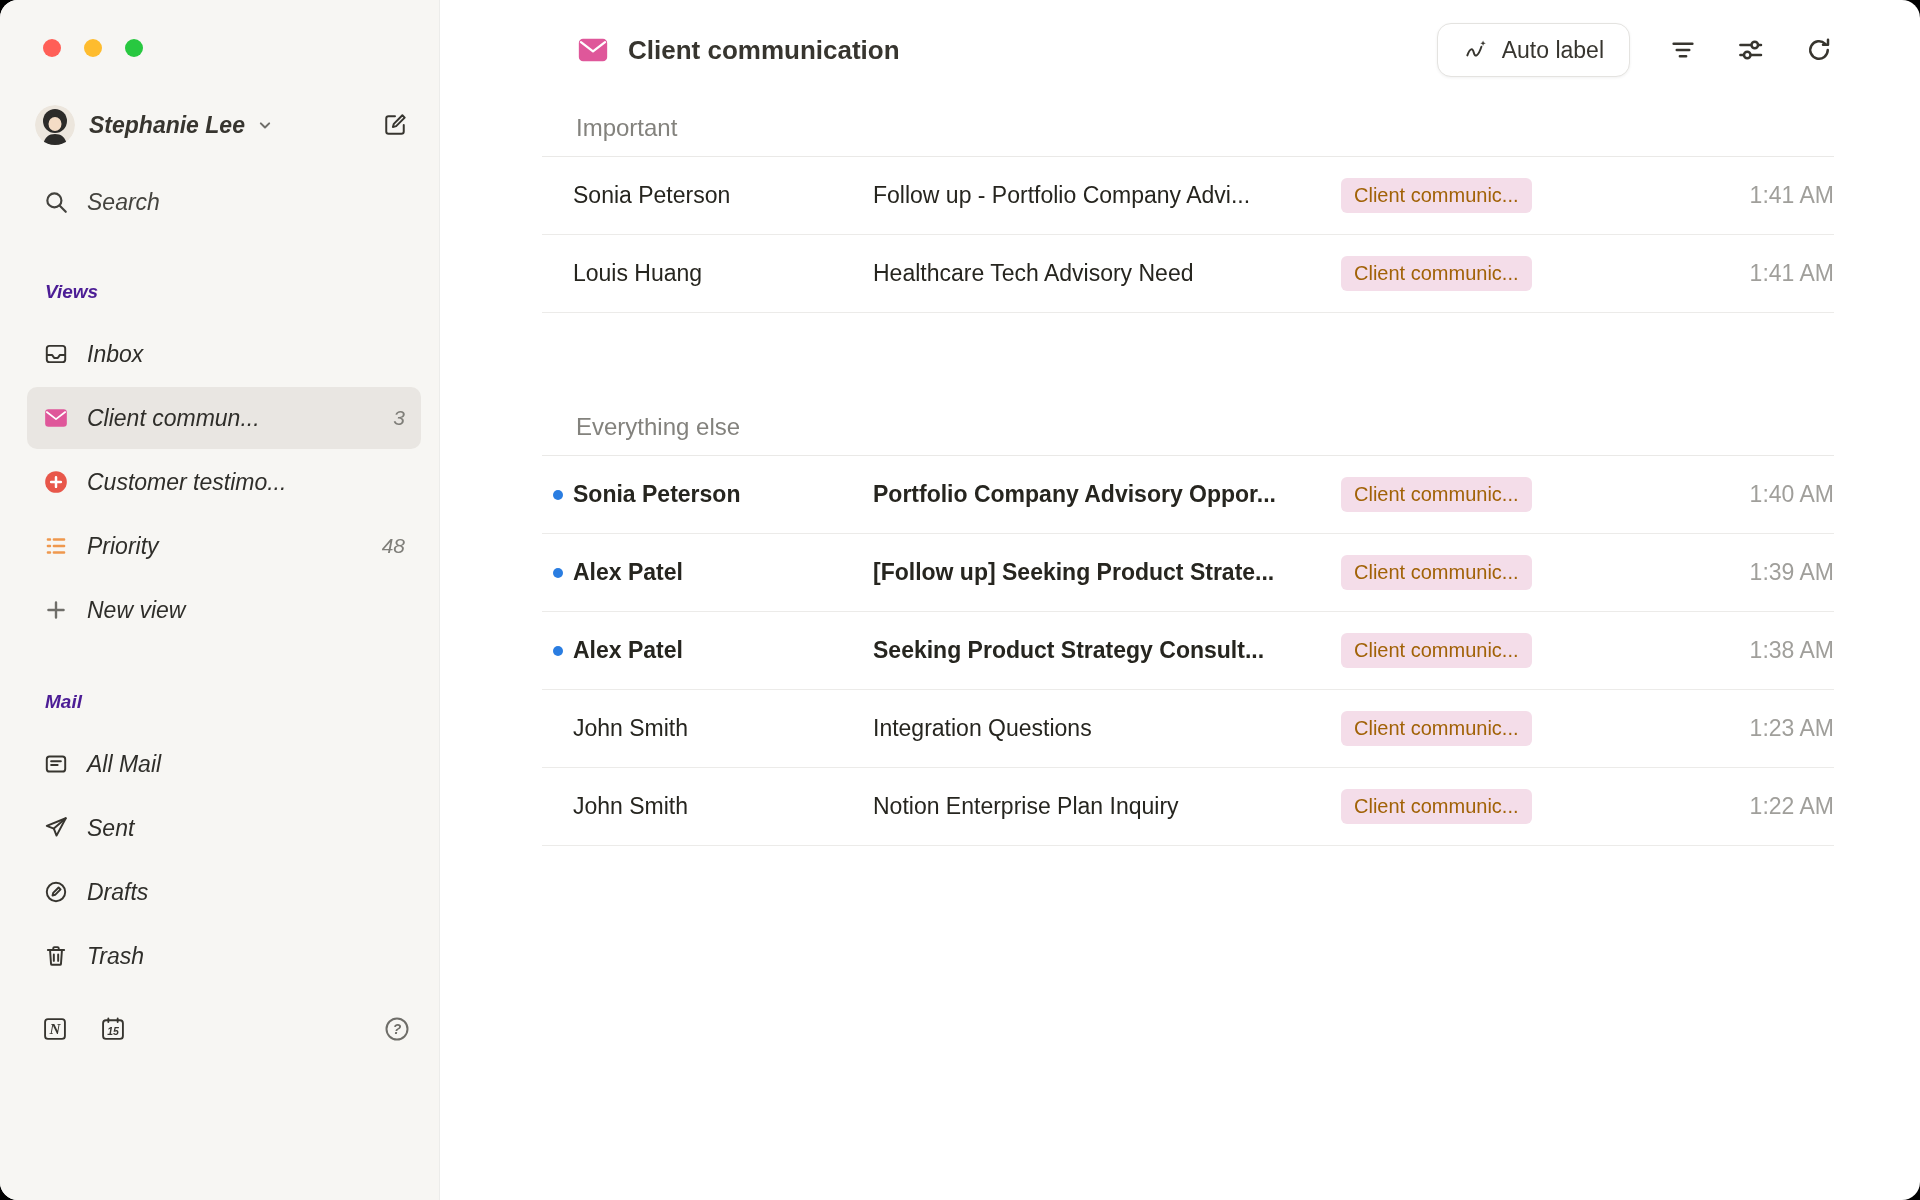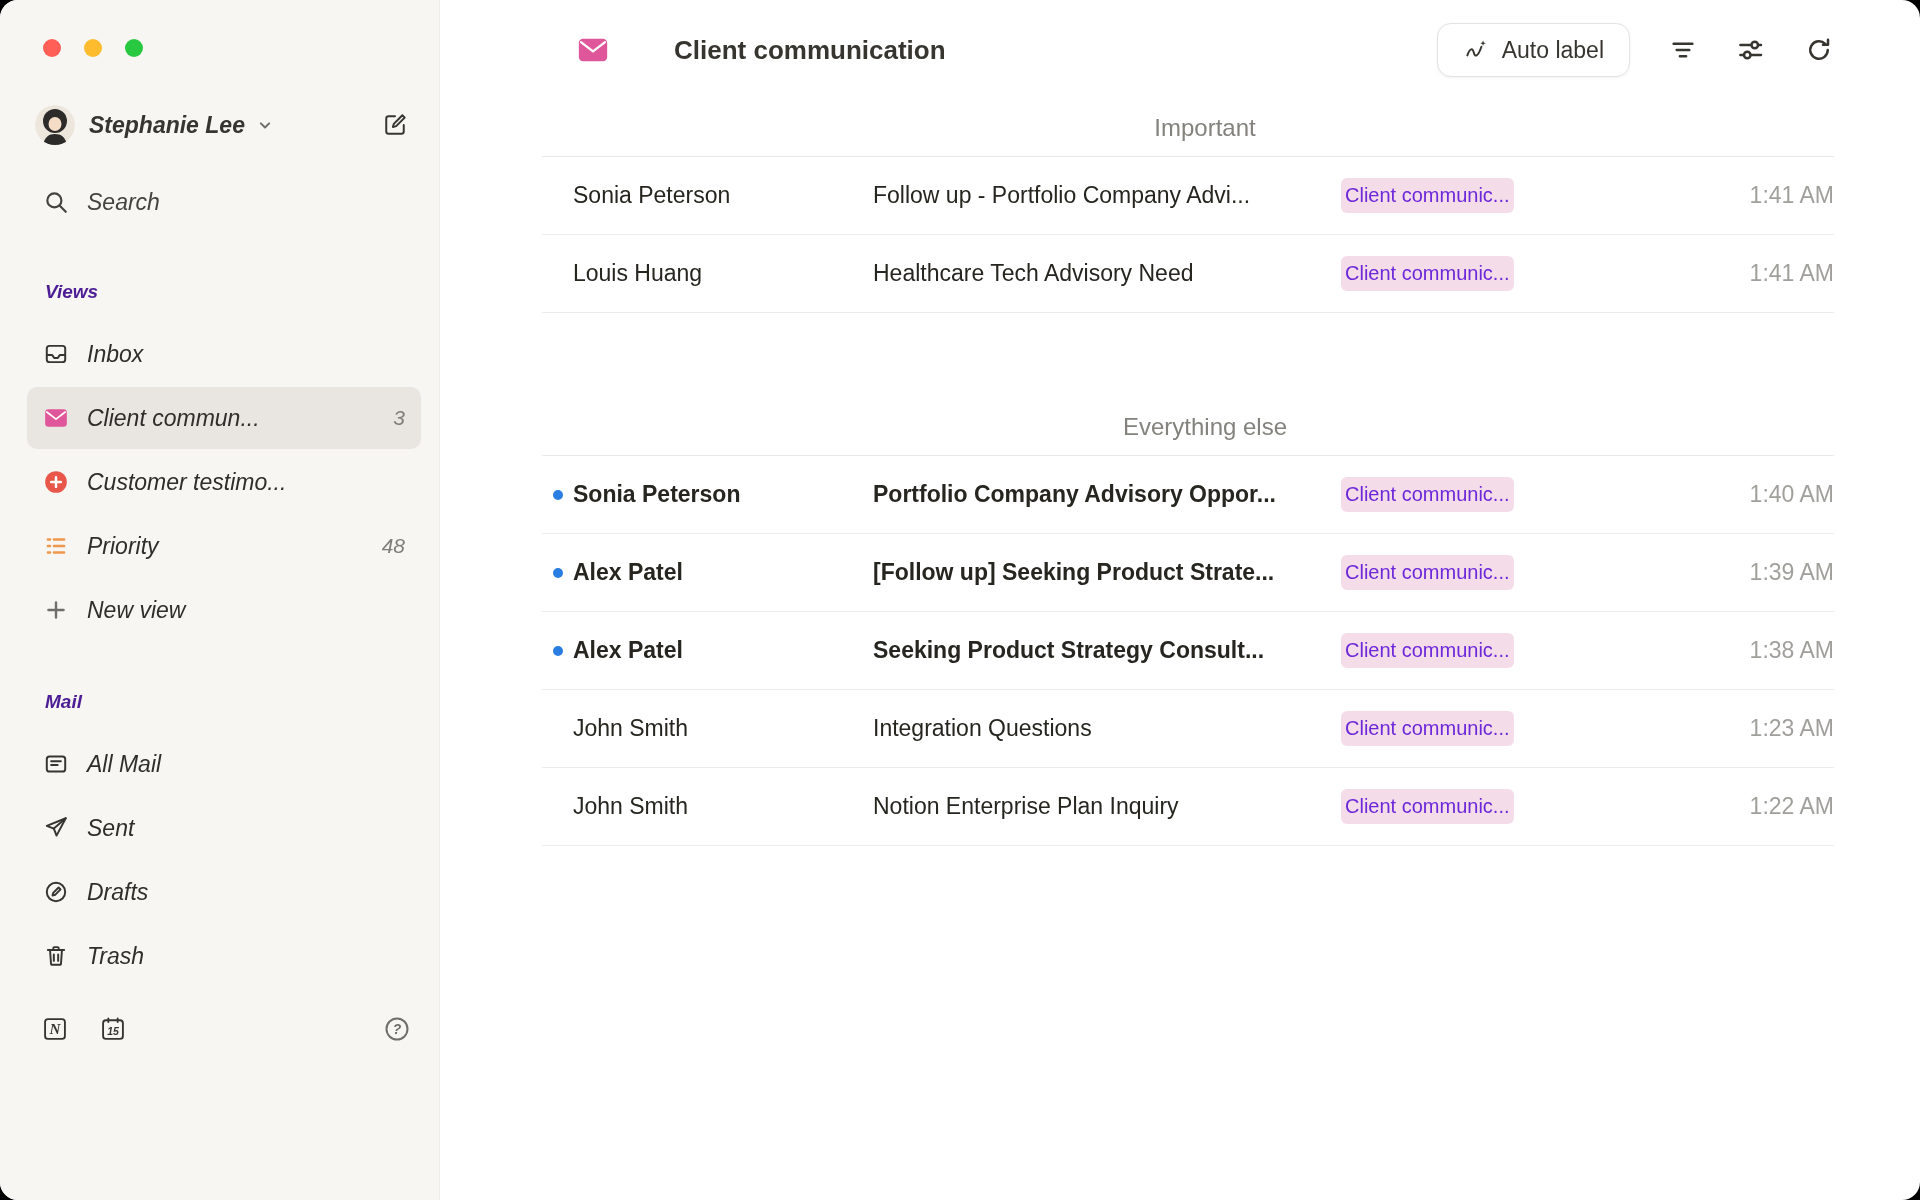--- a/index.html
+++ b/index.html
@@ -36,49 +36,49 @@
   }
   .sb-item.selected { background:#e9e6e2; }
   .sb-count { margin-left:auto; font-size:21px; color:#7f7e79; }
   .sb-item .icon, .search-row .icon { flex:0 0 26px; }
   .settings-item { margin-top:auto; }
   .bottom-row { display:flex; align-items:center; gap:30px; padding:26px 10px 0 14px; }
   .bottom-row .help { margin-left:auto; }
   .icon-btn { display:flex; cursor:pointer; }
   
   .main { flex:1; display:flex; flex-direction:column; padding:0 86px 0 102px; overflow:hidden; }
-  .main-header { display:flex; align-items:center; height:56px; margin-top:22px; padding-left:34px;gap:46px; }
+  .main-header { display:flex; align-items:center; height:56px; margin-top:22px; padding-left:34px; }
   .main-title { font-size:26px; font-weight:700; margin-left:18px; }
   .header-actions { margin-left:auto; display:flex; align-items:center; gap:38px; }
   .autolabel-btn {
     display:flex; align-items:center; gap:13px; height:54px; padding:0 25px;
     border:1px solid #e4e3e0; border-radius:14px; background:#fff;
     box-shadow:0 1px 3px rgba(0,0,0,0.06); font-size:23px; font-weight:500; color:#37352f;
     cursor:pointer; font-family:inherit;
   }
   .list-section { display:flex; flex-direction:column; }
   .list-section.first { margin-top:36px; }
   .list-section.second { margin-top:100px; }
   .section-title {
     font-size:24px; color:#83827d; padding:0 0 14px 34px;
-    border-bottom:1px solid #eae9e7; font-weight:400;text-align:center;
+    border-bottom:1px solid #eae9e7; font-weight:400;
   }
   .email-row {
     display:flex; align-items:center; height:78px;
     border-bottom:1px solid #ecebe9; font-size:23px; cursor:pointer;
   }
   .dot-col { width:31px; display:flex; align-items:center; justify-content:center; flex:0 0 31px; }
   .unread-dot { width:10px; height:10px; border-radius:50%; background:#2a7de1; opacity:0; }
   .email-row.unread .unread-dot { opacity:1; }
   .sender { width:300px; flex:0 0 300px; white-space:nowrap; overflow:hidden; color:#26251f; }
   .subject { width:468px; flex:0 0 468px; white-space:nowrap; overflow:hidden; color:#26251f; }
   .email-row.unread .sender, .email-row.unread .subject { font-weight:700; }
   .label-badge {
-    background:#f4dde9; color:#6d28d9; font-size:20px; font-weight:500;
-    padding:6px 4px; border-radius:6px; white-space:nowrap;
+    background:#f4dde9; color:#a16207; font-size:20px; font-weight:500;
+    padding:6px 13px; border-radius:6px; white-space:nowrap;
   }
   .time { margin-left:auto; color:#a09f9b; font-size:23px; white-space:nowrap; }
   .icon { display:block; }
 </style>
 </head>
 <body>
 
 <div class="window">
 
   <aside class="sidebar">

